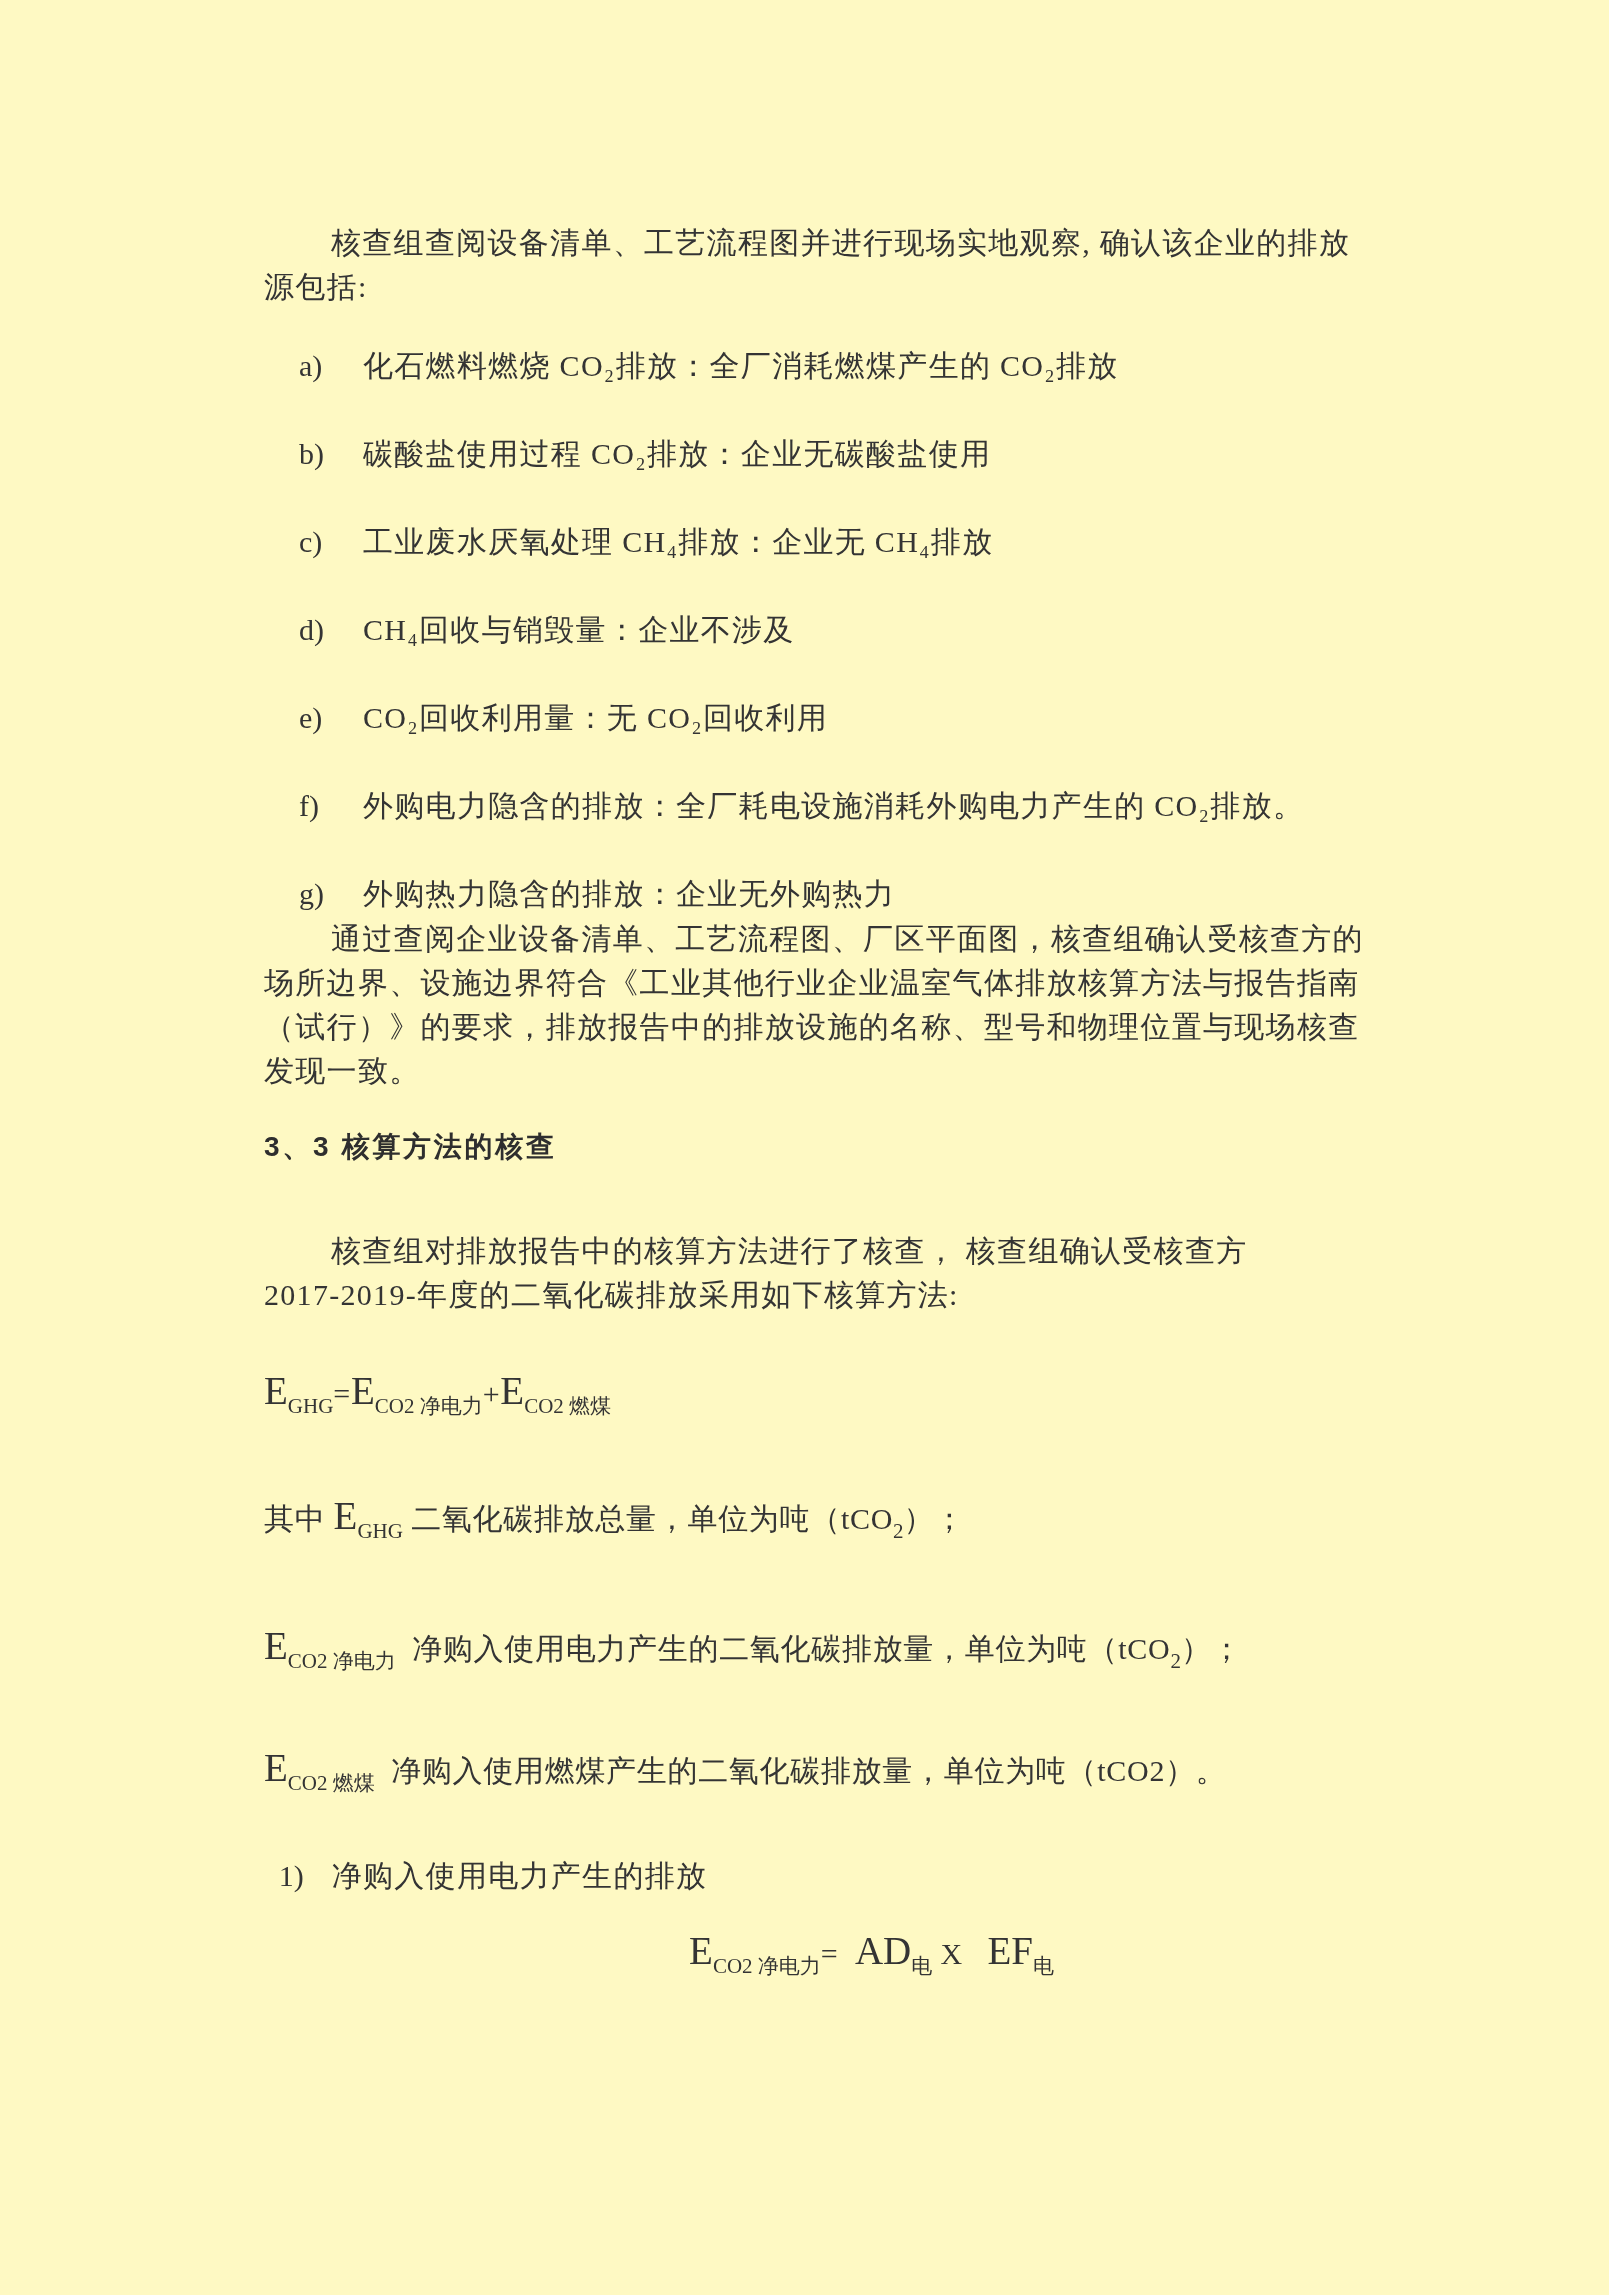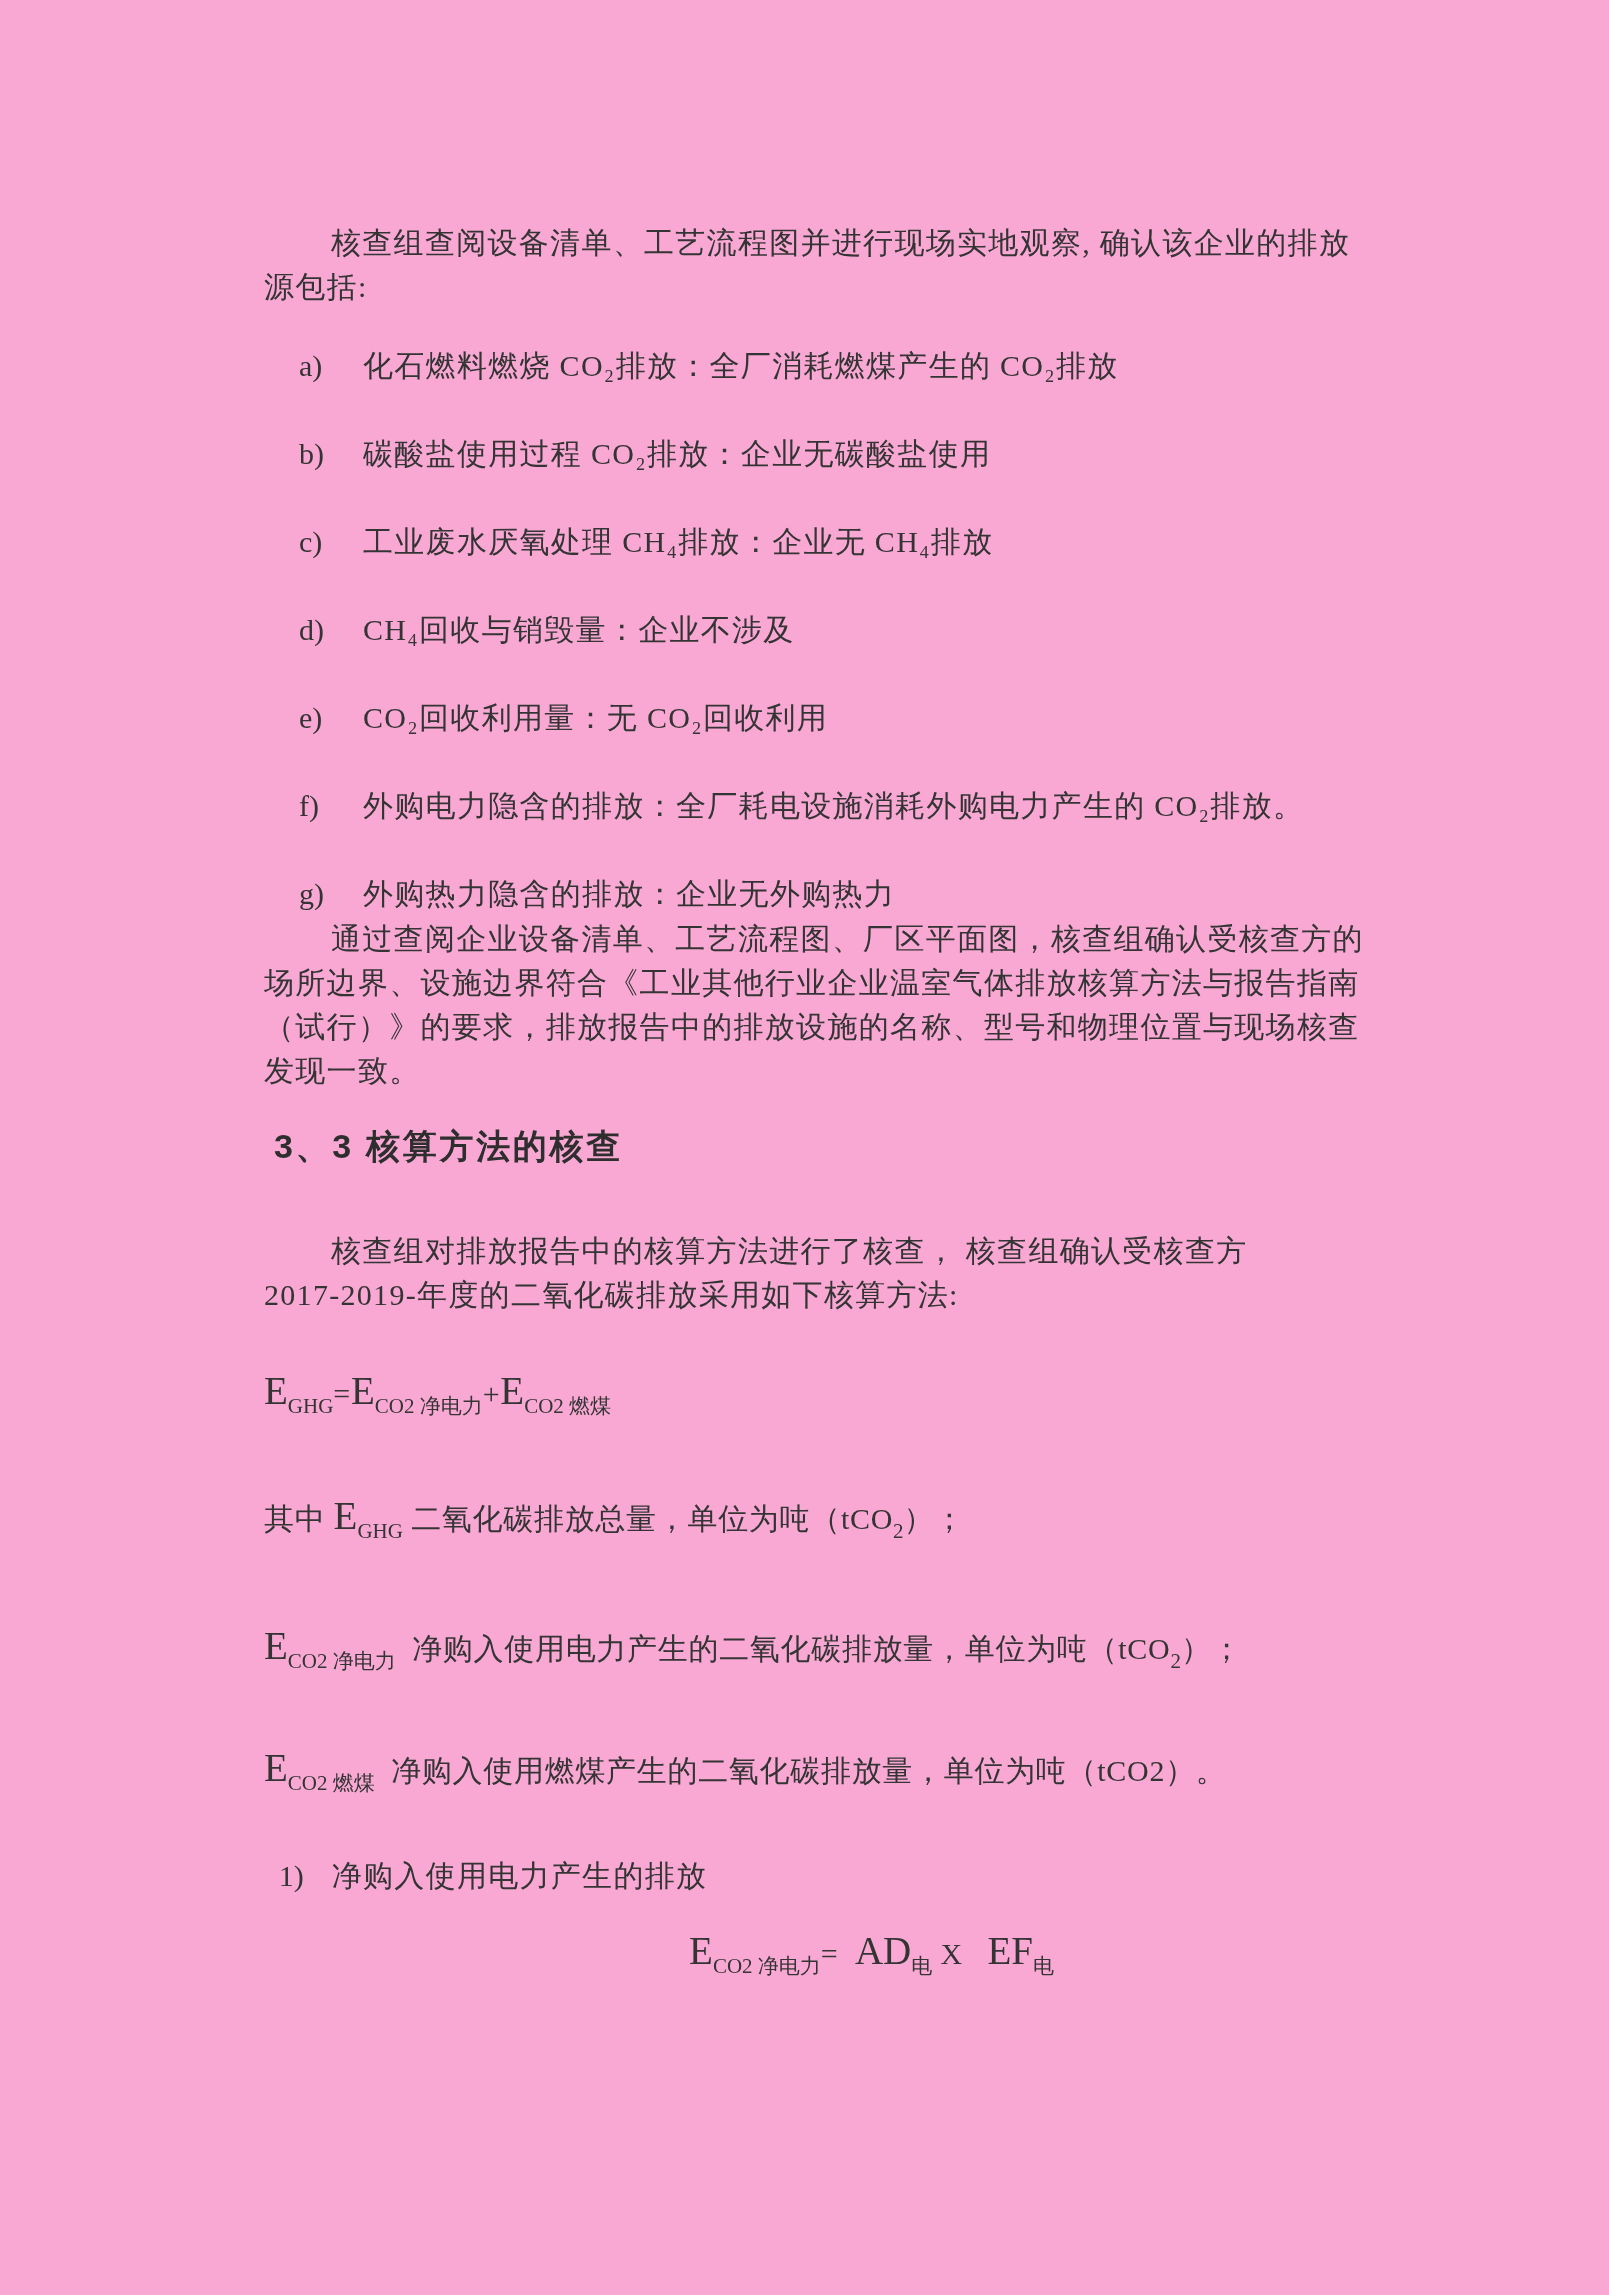--- a/index.html
+++ b/index.html
@@ -5,21 +5,21 @@
   html, body {
     margin: 0;
     padding: 0;
     background: #e8e8e8;
   }
   .page {
     position: relative;
     width: 1610px;
     height: 2295px;
     margin: 0 auto;
-    background: #f9a8d4;
+    background: #fef9c3;
     overflow: hidden;
     color: #343434;
     font-family: "Liberation Serif", "DejaVu Serif", serif;
   }
   .content {
     position: absolute;
     left: 264px;
     top: 221px;
     width: 1115px;
   }
@@ -47,25 +47,24 @@
   .src-item .marker {
     flex: 0 0 auto;
     width: 64px;
     letter-spacing: 0;
   }
   .boundary { margin-top: 1px; }
   .heading {
     margin-top: 30px;
     font-family: "Liberation Sans", "DejaVu Sans", sans-serif;
     font-weight: bold;
-    font-size: 34px;
+    font-size: 28px;
     line-height: 47px;
     letter-spacing: 2.7px;
     color: #2e2e2e;
-    margin-left: 10px;
   }
   .method { margin-top: 59px; }
   
   .formula {
     font-size: 30px;
     line-height: 47px;
     letter-spacing: 0.7px;
     white-space: pre-wrap;
   }
   .formula .big {

